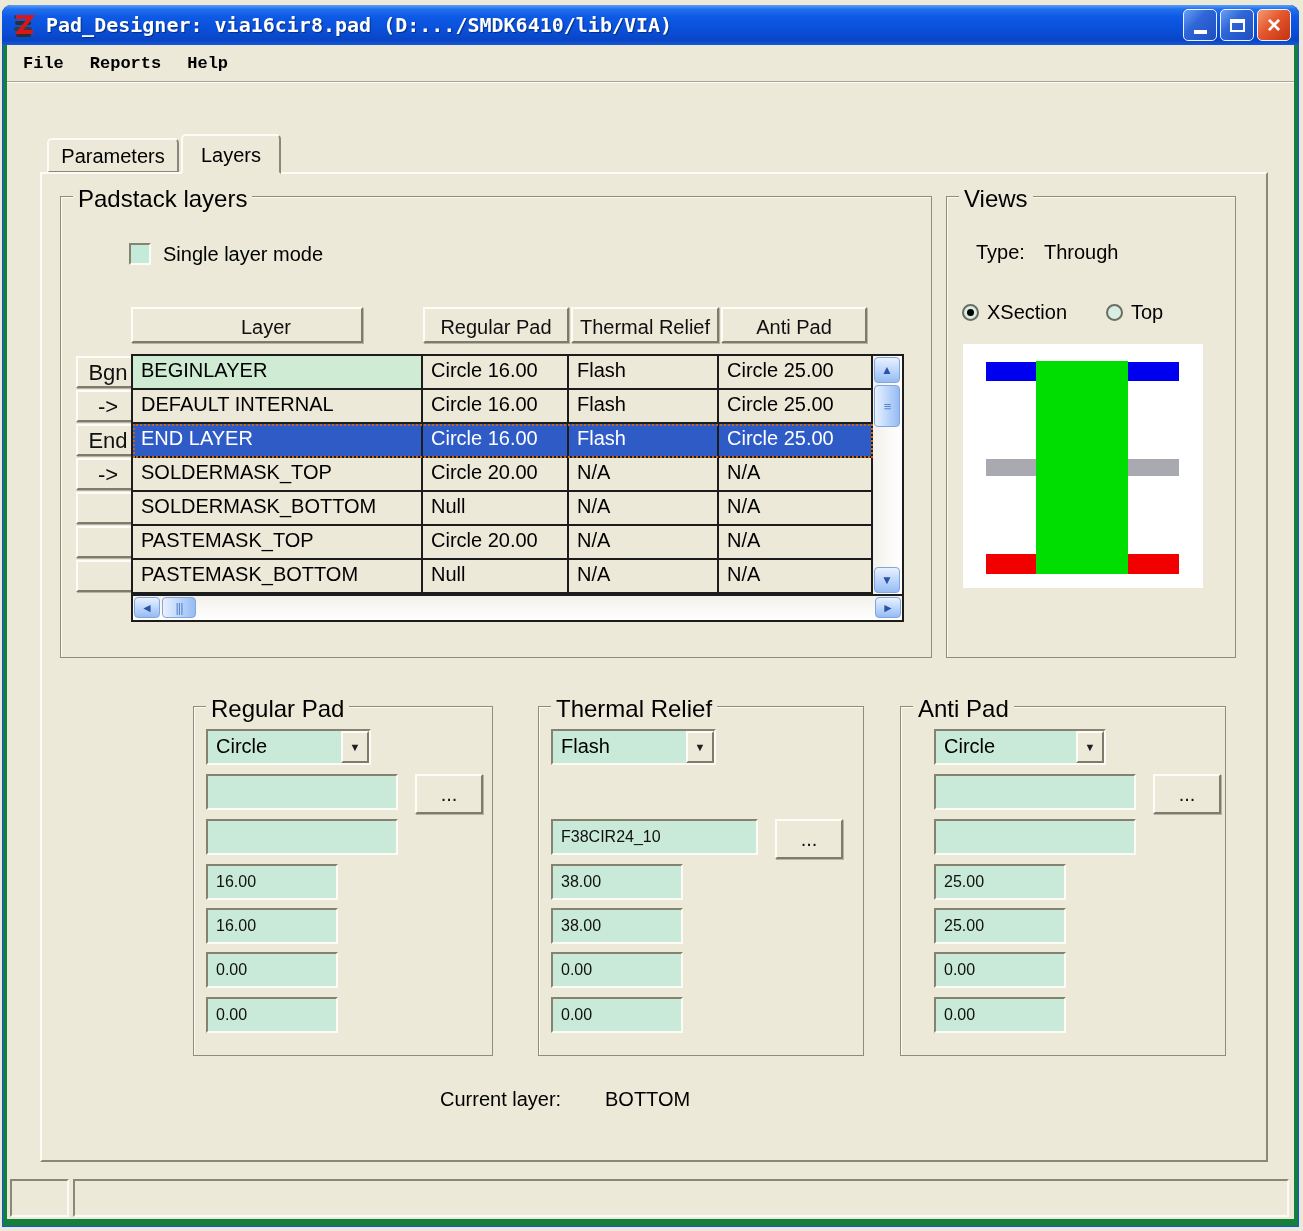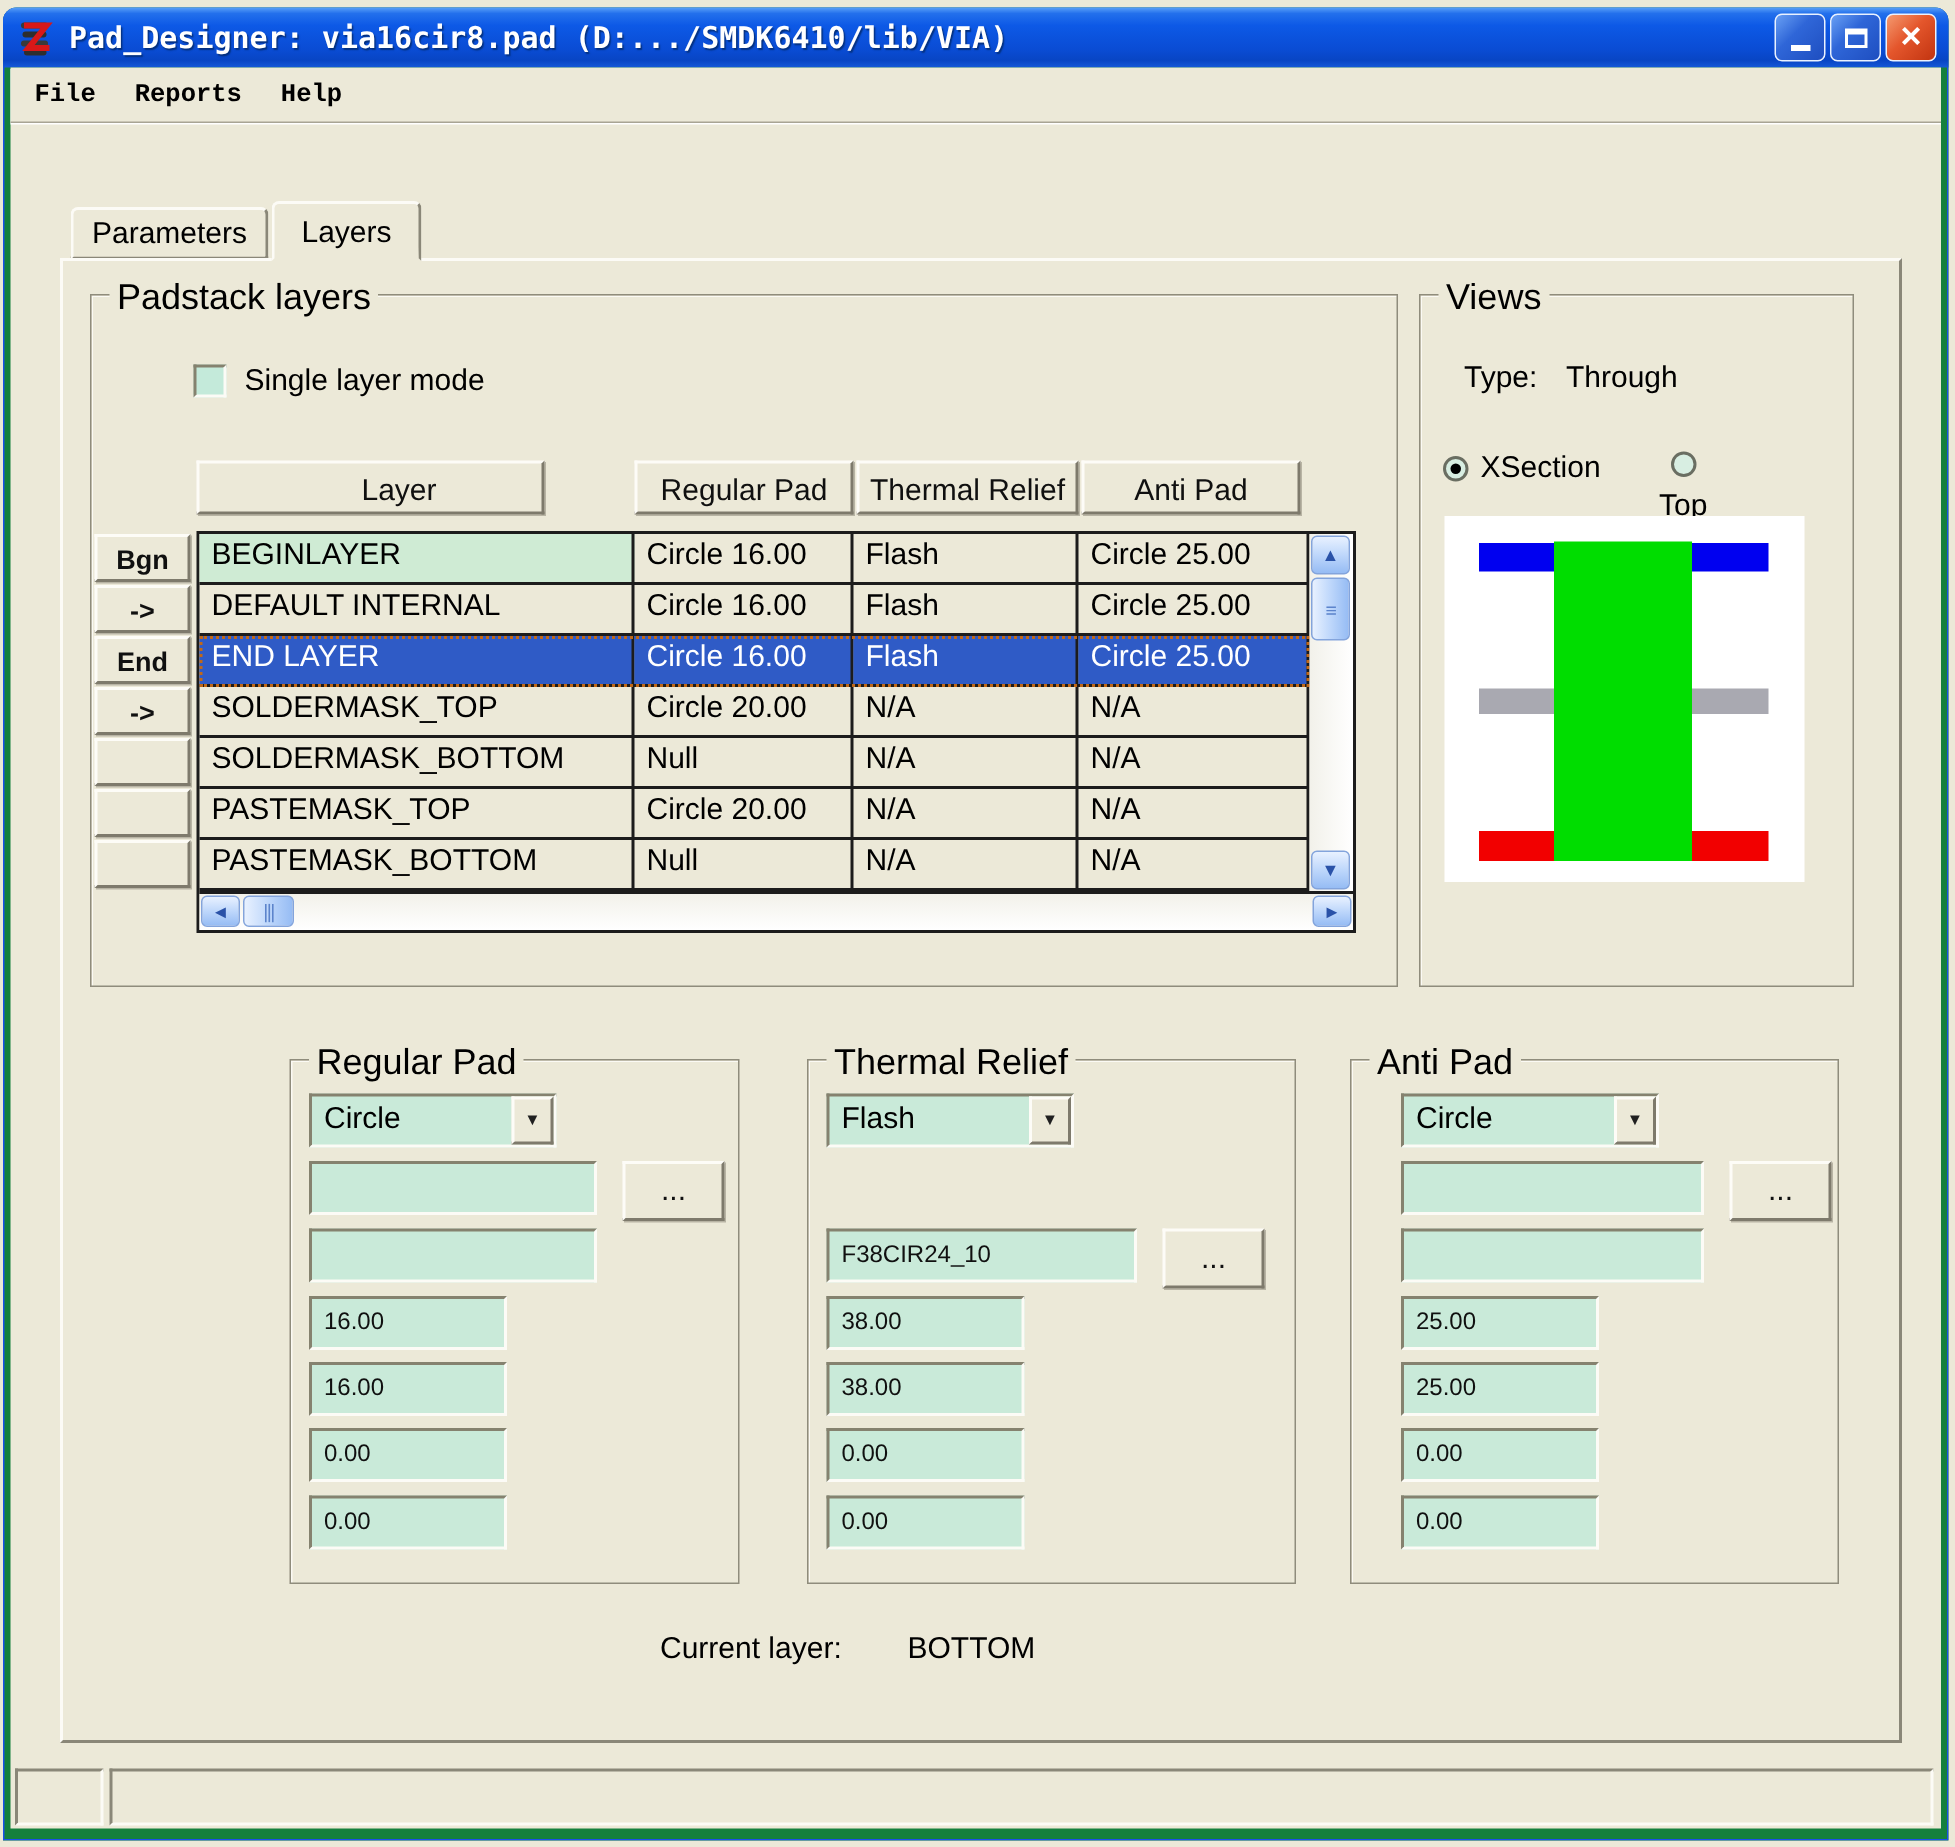--- a/index.html
+++ b/index.html
@@ -67,21 +67,21 @@
   .tframe { position:absolute; left:70px; top:157px; width:773px; height:268px;
     border:2px solid #1c1c1c; background:#ECE9D8; }
   .trow { display:flex; height:34px; border-bottom:2px solid #1c1c1c; width:740px; }
   .trow:last-child { border-bottom:none; }
   .tcell { height:32px; border-right:2px solid #1c1c1c; padding:3px 0 0 8px;
     font-size:20px; white-space:nowrap; overflow:hidden; }
   .c-layer { width:290px; } .c-reg { width:146px; } .c-th { width:150px; } .c-anti { width:154px; border-right:2px solid #1c1c1c; }
   .mintcell { background:#CFEBD4; }
   .trow.sel { outline:2px dotted #C06818; outline-offset:-2px; }
   .trow.sel .tcell { background:#2F5BC6; color:#fff; }
-  .rowbtn { left:2px; width:64px; height:32px; font-size:18px; padding-top:2px;font-weight:bold; }
+  .rowbtn { left:15px; width:64px; height:32px; font-size:22px; padding-top:2px; }
   .thbtn { top:110px; height:36px; padding-top:4px; font-size:20px; }
 
   
   .vscroll { position:absolute; right:0; top:0; width:29px; height:238px;
     background:linear-gradient(90deg,#f2f1ea,#ffffff); }
   .hscroll { position:absolute; left:0; bottom:0; width:769px; height:26px;
     background:linear-gradient(180deg,#f2f1ea,#ffffff); border-top:2px solid #1c1c1c; }
   .sbtn { position:absolute; display:flex; align-items:center; justify-content:center;
     font-size:12px; color:#2A52A8;
     background:linear-gradient(180deg,#E8F1FF,#BED7FB 50%,#96BCF4);
@@ -227,21 +227,21 @@
       <span class="legend">Views</span>
       <span class="type-label" style="left:29px; top:44px;">Type:</span>
       <span class="type-value" style="left:97px; top:44px;">Through</span>
 
       <span class="radio-opt" style="left:15px; top:104px;">
         <span class="radio">
             <span class="dot"></span>
           </span>
         <span class="rlabel">XSection</span>
       </span>
-      <span class="radio-opt" style="left:159px; top:104px;flex-direction:column;">
+      <span class="radio-opt" style="left:159px; top:104px;">
         <span class="radio"></span>
         <span class="rlabel">Top</span>
       </span>
 
       <div class="preview">
         <div class="pbar" style="left:23px;  top:18px;  width:50px; height:19px; background:#0000F0;"></div>
         <div class="pbar" style="left:165px; top:18px;  width:51px; height:19px; background:#0000F0;"></div>
         <div class="pbar" style="left:23px;  top:115px; width:50px; height:17px; background:#A9A9B1;"></div>
         <div class="pbar" style="left:165px; top:115px; width:51px; height:17px; background:#A9A9B1;"></div>
         <div class="pbar" style="left:23px;  top:210px; width:50px; height:20px; background:#F20000;"></div>

